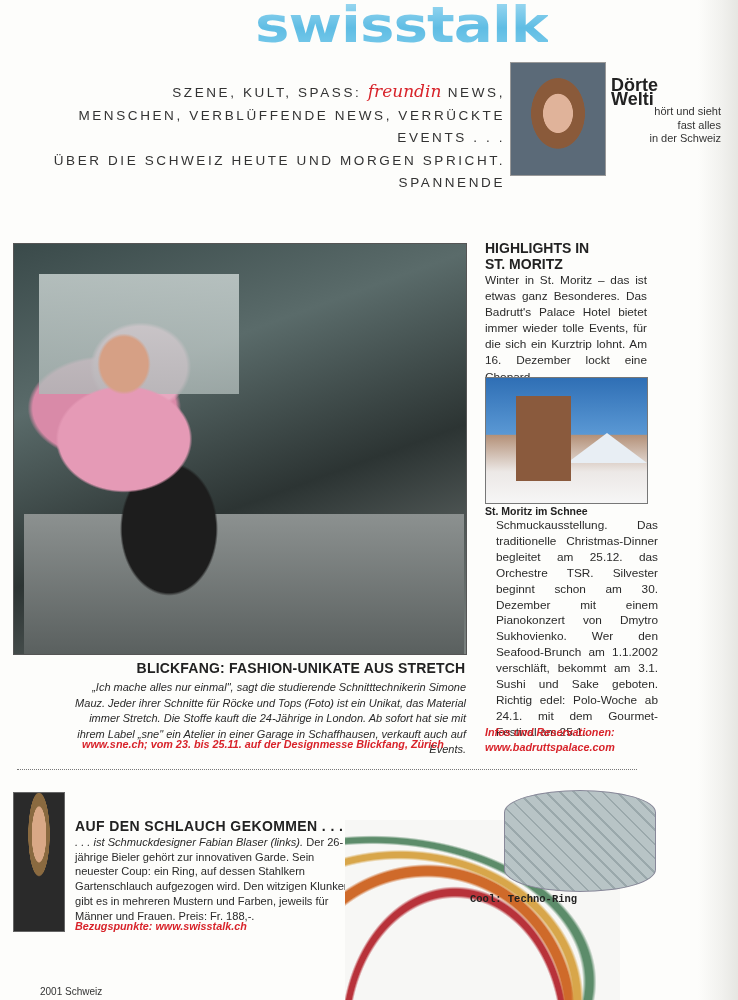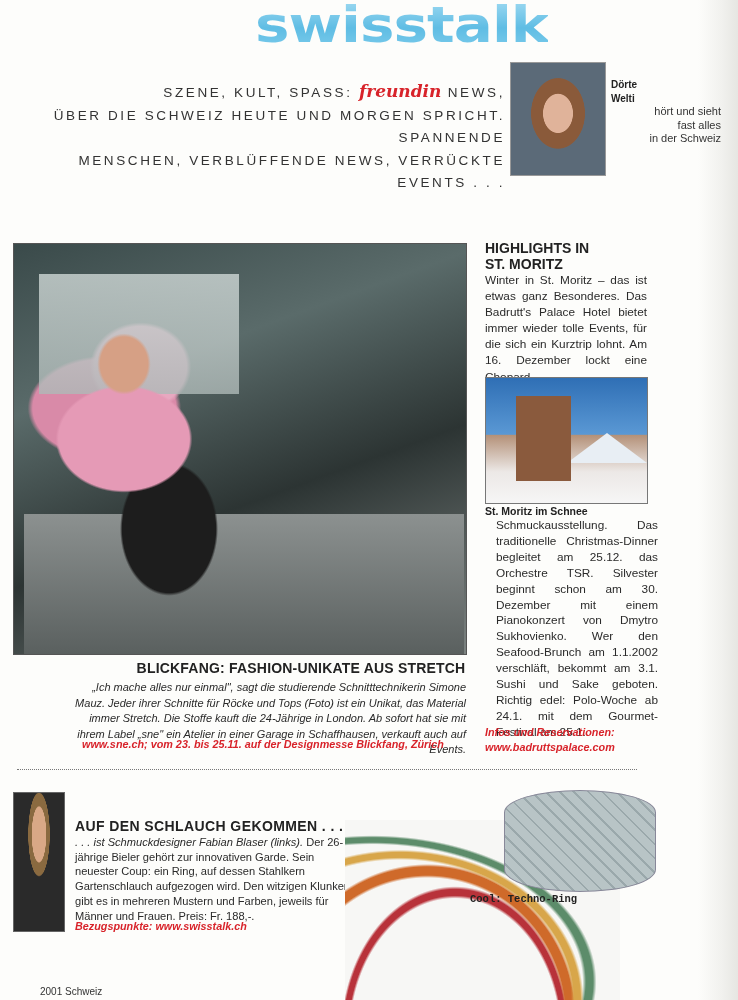--- a/index.html
+++ b/index.html
@@ -22,30 +22,30 @@
       -webkit-background-clip: text; background-clip: text;
       -webkit-text-fill-color: transparent;
       transform: scaleY(0.85); transform-origin: top left;
     }
     .intro {
       position: absolute; left: 10px; top: 80px; width: 495px;
       text-align: right; font-size: 13.5px; letter-spacing: 2.6px;
       line-height: 22.5px; color: #333;
     }
     .intro .brand {
-      font-family: "DejaVu Serif", serif; font-weight: bold; font-style: italic;
+      font-family: "DejaVu Serif", serif; font-weight: normal; font-style: italic;
       color: #d8232a; letter-spacing: 0; font-size: 17px;
     }
     .author-photo {
       position: absolute; left: 510px; top: 62px; width: 94px; height: 112px;
       background: radial-gradient(ellipse at 50% 45%, #e0b39a 0 22%, #8a5a3a 23% 40%, #5b6a78 41% 100%);
       border: 1px solid #999;
     }
     .author-name {
-      position: absolute; left: 611px; top: 78px; font-weight: bold; font-size: 10px;
+      position: absolute; left: 611px; top: 78px; font-weight: bold; font-size: 18px;
       line-height: 14px; color: #222;
     }
     .author-desc {
       position: absolute; left: 611px; top: 105px; font-size: 11px; line-height: 13.5px;
       color: #333; width: 110px; text-align: right;
     }
     .hero-photo {
       position: absolute; left: 13px; top: 243px; width: 452px; height: 410px;
       background:
         radial-gradient(ellipse at 28% 30%, #e7a8c0 0 10%, transparent 11%),
@@ -164,22 +164,22 @@
   </style>
 </head>
 <body>
 
 <div class="page-edge"></div>
 
 <div class="masthead">swisstalk</div>
 
 <div class="intro">
   <div><span>SZENE, KULT, SPASS: </span><span class="brand">freundin</span><span> NEWS,</span></div>
+  <div>MENSCHEN, VERBLÜFFENDE NEWS, VERRÜCKTE EVENTS . . .</div>
   <div>ÜBER DIE SCHWEIZ HEUTE UND MORGEN SPRICHT. SPANNENDE</div>
-  <div>MENSCHEN, VERBLÜFFENDE NEWS, VERRÜCKTE EVENTS . . .</div>
 </div>
 
 <div class="author-photo"></div>
 <div class="author-name">
   <div>Dörte</div>
   <div>Welti</div>
 </div>
 <div class="author-desc">
   <div>hört und sieht</div>
   <div>fast alles</div>

